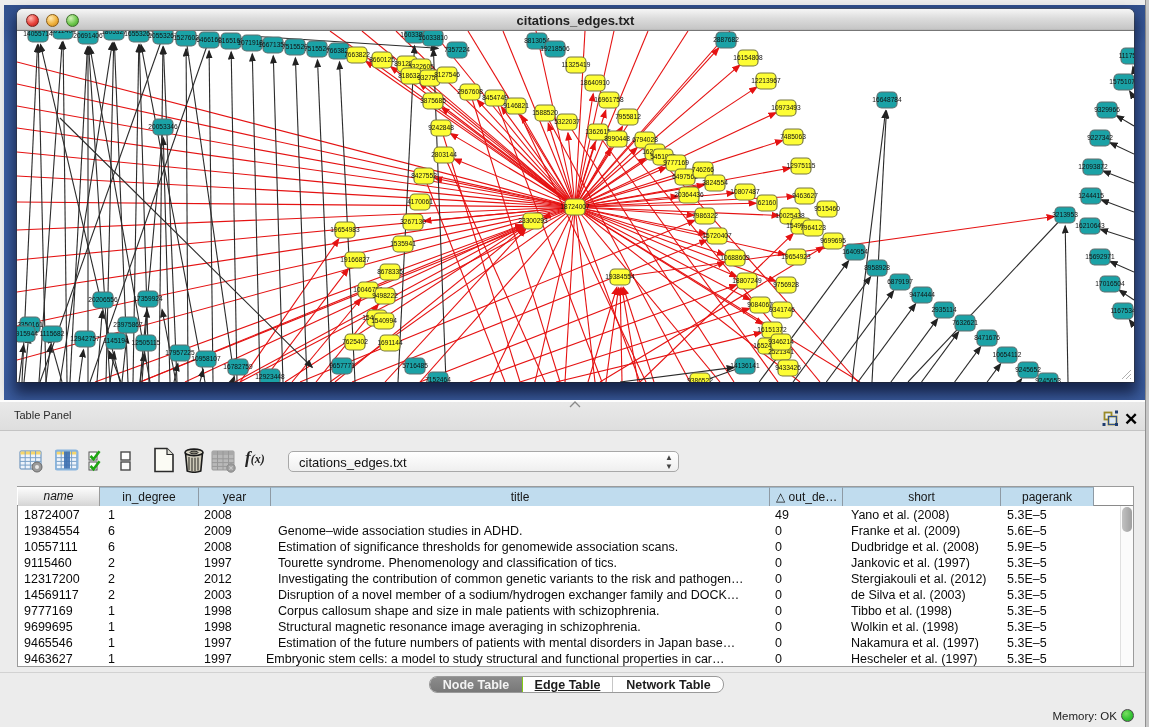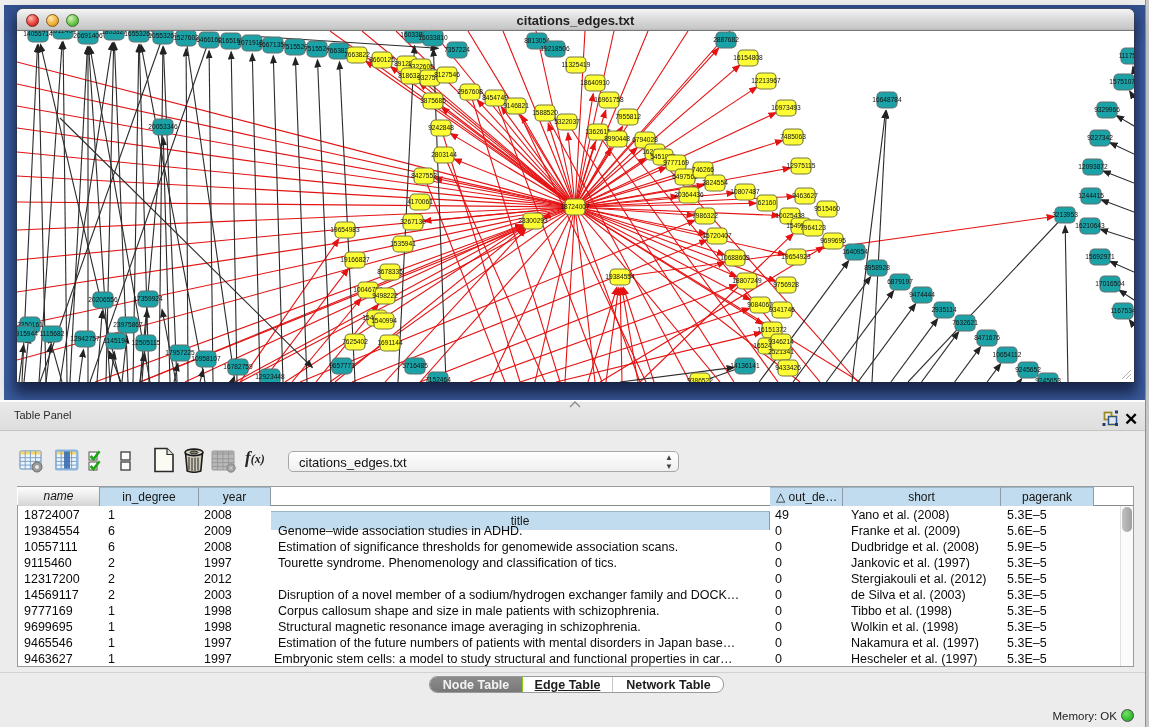--- a/index.html
+++ b/index.html
@@ -876,21 +876,21 @@
 <div id="fx">f<i>(x)</i></div>
 <div id="combo">
     <span class="ct">citations_edges.txt</span>
     <span class="st">▲<br>▼</span>
   </div>
 <div id="tablebox"></div>
 <div id="thead">
     <div class="hc gray" style="left:1px;width:82px;font-style:italic;">name</div>
     <div class="hc blue" style="left:83px;width:99px;">in_degree</div>
     <div class="hc blue" style="left:182px;width:72px;">year</div>
-    <div class="hc blue" style="left:254px;width:499px;margin-top:24px;">title</div>
+    <div class="hc blue" style="left:254px;width:499px;">title</div>
     <div class="hc blue" style="left:753px;width:73px;text-align:left;padding-left:6px">△ out_de…</div>
     <div class="hc blue" style="left:826px;width:158px;">short</div>
     <div class="hc blue" style="left:984px;width:93px;">pagerank</div>
   </div>
 <div class="tr" style="top:507px">
     <span style="left:7px">18724007</span>
     <span style="left:91px">1</span>
     <span style="left:187px">2008</span>
     <span style="left:758px">49</span>
     <span style="left:834px">Yano et al. (2008)</span>
@@ -920,20 +920,21 @@
     <span style="left:187px">1997</span>
     <span style="left:261px">Tourette syndrome. Phenomenology and classification of tics.</span>
     <span style="left:758px">0</span>
     <span style="left:834px">Jankovic et al. (1997)</span>
     <span style="left:990px">5.3E–5</span>
   </div>
 <div class="tr" style="top:571px">
     <span style="left:7px">12317200</span>
     <span style="left:91px">2</span>
     <span style="left:187px">2012</span>
+    <span style="left:261px">Investigating the contribution of common genetic variants to the risk and pathogen…</span>
     <span style="left:758px">0</span>
     <span style="left:834px">Stergiakouli et al. (2012)</span>
     <span style="left:990px">5.5E–5</span>
   </div>
 <div class="tr" style="top:587px">
     <span style="left:7px">14569117</span>
     <span style="left:91px">2</span>
     <span style="left:187px">2003</span>
     <span style="left:261px">Disruption of a novel member of a sodium/hydrogen exchanger family and DOCK…</span>
     <span style="left:758px">0</span>
@@ -964,21 +965,21 @@
     <span style="left:187px">1997</span>
     <span style="left:261px">Estimation of the future numbers of patients with mental disorders in Japan base…</span>
     <span style="left:758px">0</span>
     <span style="left:834px">Nakamura et al. (1997)</span>
     <span style="left:990px">5.3E–5</span>
   </div>
 <div class="tr" style="top:651px">
     <span style="left:7px">9463627</span>
     <span style="left:91px">1</span>
     <span style="left:187px">1997</span>
-    <span style="left:257px">Embryonic stem cells: a model to study structural and functional properties in car…</span>
+    <span style="left:249px">Embryonic stem cells: a model to study structural and functional properties in car…</span>
     <span style="left:758px">0</span>
     <span style="left:834px">Hescheler et al. (1997)</span>
     <span style="left:990px">5.3E–5</span>
   </div>
 <div id="vscroll"></div>
 <div id="vthumb"></div>
 <div id="tabsline"></div>
 <div id="tabs">
     <div id="t1">Node Table</div>
     <div id="t2">Edge Table</div>

